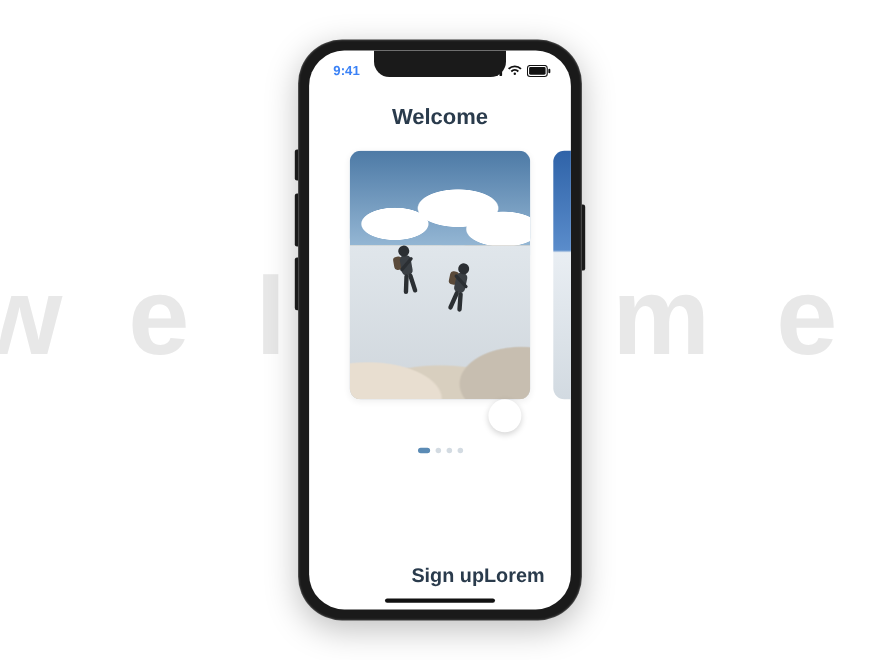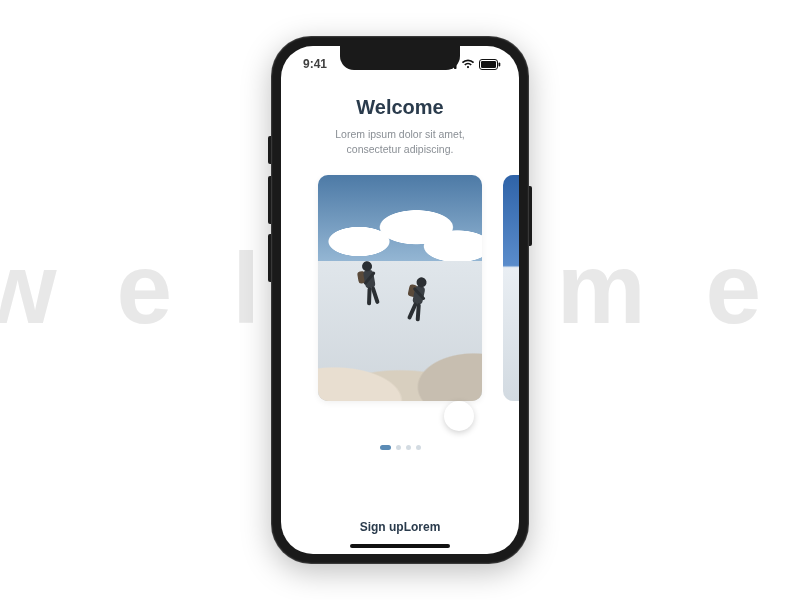--- a/index.html
+++ b/index.html
@@ -77,21 +77,21 @@
     z-index: 5;
   }
   .status-bar {
     height: 36px;
     display: flex;
     justify-content: space-between;
     align-items: center;
     padding: 0 18px 0 22px;
     font-size: 12px;
     font-weight: 600;
-    color: #404040;
+    color: #3b82f6;
   }
   .status-icons { display:flex; align-items:center; gap:4px; }
   .status-icons svg { display:block; }
   .heading {
     text-align: center;
     margin-top: 14px;
     font-size: 20px;
     font-weight: 700;
     color: #2a3b4c;
   }
@@ -161,23 +161,23 @@
     background:#fff; box-shadow:0 2px 6px rgba(0,0,0,0.18);
   }
   .dots {
     display:flex; justify-content:center; gap:5px;
     margin-top:22px;
   }
   .dot { width:5px; height:5px; border-radius:3px; background:#d3dbe2; }
   .dot.active { width:11px; background:#5b8bb5; }
   .footer {
     margin-top:auto;
-    display:flex; justify-content:center; align-items:center;
+    display:flex; justify-content:flex-end; align-items:center;
     padding:0 24px 20px;
-    font-size:12px; font-weight:600; color:#2a3b4c;
+    font-size:18px; font-weight:600; color:#2a3b4c;
   }
   .home-indicator {
     position:absolute; bottom:6px; left:50%; transform:translateX(-50%);
     width:100px; height:4px; border-radius:3px; background:#111;
   }
 </style>
 </head>
 <body>
 
 <div class="bg-text">welcome</div>
@@ -201,21 +201,20 @@
           </svg>
         <svg width="22" height="11" viewBox="0 0 22 11">
             <rect x="0.5" y="0.5" width="18" height="10" rx="2.5" stroke="#111" fill="none"></rect>
             <rect x="2" y="2" width="15" height="7" rx="1.3" fill="#111"></rect>
             <rect x="19.5" y="3.5" width="1.8" height="4" rx="0.9" fill="#111"></rect>
           </svg>
       </div>
     </div>
 
     <h1 class="heading">Welcome</h1>
-    <p class="subtext">Lorem ipsum dolor sit amet, consectetur adipiscing.</p>
 
     <div class="carousel">
       <div class="card-main">
         <div class="clouds"></div>
         <div class="ground"></div>
         <div class="person p1">
           <div class="pack"></div>
             <div class="body"></div>
             <div class="head"></div>
             <div class="arm"></div>

